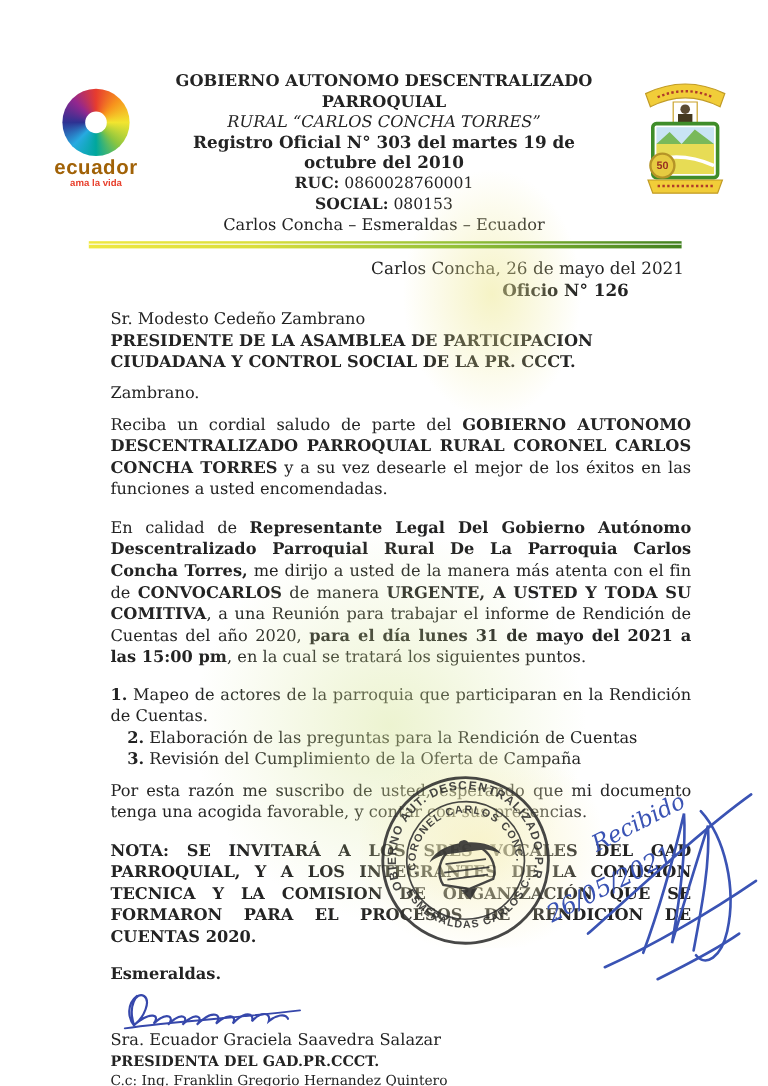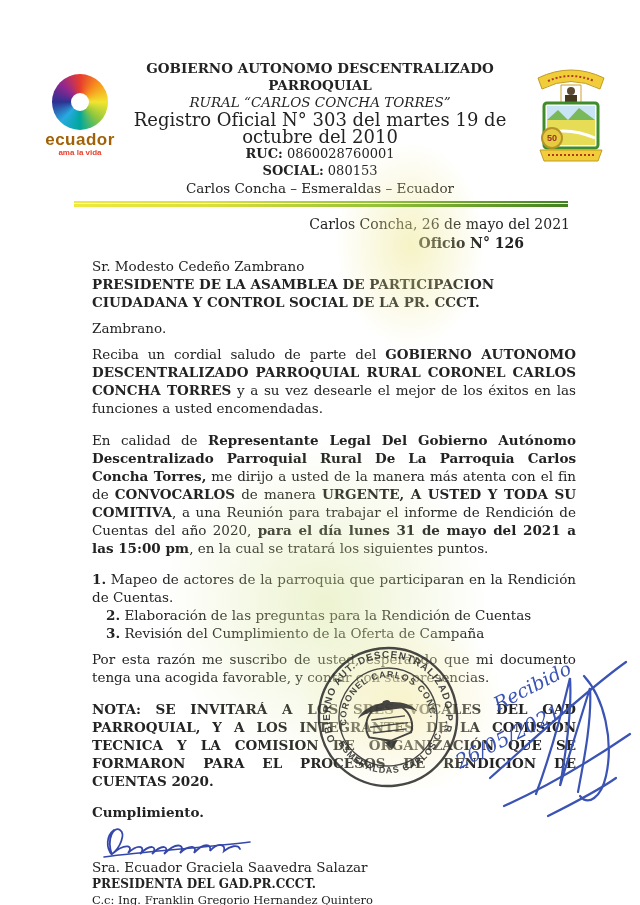--- a/index.html
+++ b/index.html
@@ -22,21 +22,21 @@
     background:conic-gradient(#e73c2e,#f7941d,#f2e52f,#8dc63f,#00a79d,#27aae1,#2e3192,#92278f,#e73c2e);}
   .spiral::before{content:"";position:absolute;inset:19px;background:#fff;border-radius:50%;}
   .ec-word{font-family:"Liberation Sans",sans-serif;font-weight:bold;color:#a16207;font-size:17px;letter-spacing:.5px;line-height:17px;margin-top:1px;}
   .ec-tag{font-family:"Liberation Sans",sans-serif;font-weight:bold;color:#e8412e;font-size:8px;line-height:9px;}
 
   .crest{position:absolute;right:26px;top:58px;}
 
   .hdr{padding-top:60px;margin:0 132px;text-align:center;}
   .hdr .l1{font-weight:bold;font-size:13.5px;line-height:17px;}
   .hdr .l2{font-weight:normal;font-style:italic;font-size:13.5px;line-height:17px;}
-  .hdr .l3{font-size:18px;line-height:17px;}
+  .hdr .l3{font-size:14px;line-height:17px;font-weight:bold;}
   .hdr .l4{font-size:13px;line-height:17px;}
   .hdr .l6{font-size:13.5px;line-height:18px;}
 
   .sep{height:6px;margin:4px 72px 0 74px;position:relative;
     background:linear-gradient(90deg,#efe840,#dade3b 28%,#93c038 62%,#41801f);}
   .sep::after{content:"";position:absolute;left:0;right:0;top:2px;height:1px;background:rgba(255,255,255,.9);}
 
   
   .dateblock{text-align:right;margin:8px 70px 0 0;font-size:14px;line-height:19px;}
   .oficio{font-weight:bold;padding-right:46px;}
@@ -132,21 +132,21 @@
     <p class="para just"><span>En calidad de </span><b>Representante Legal Del Gobierno Autónomo Descentralizado Parroquial Rural De La Parroquia Carlos Concha Torres,</b><span> me dirijo a usted de la manera más atenta con el fin de </span><b>CONVOCARLOS</b><span> de manera </span><b>URGENTE, A USTED Y TODA SU COMITIVA</b><span>, a una Reunión para trabajar el informe de Rendición de Cuentas del año 2020, </span><b>para el día lunes 31 de mayo del 2021 a las 15:00 pm</b><span>, en la cual se tratará los siguientes puntos.</span></p>
 
     <div class="list-item just"><b>1.</b><span> Mapeo de actores de la parroquia que participaran en la Rendición de Cuentas.</span></div>
     <div class="list-item ind"><b>2.</b><span> Elaboración de las preguntas para la Rendición de Cuentas</span></div>
     <div class="list-item ind"><b>3.</b><span> Revisión del Cumplimiento de la Oferta de Campaña</span></div>
 
     <p class="para just">Por esta razón me suscribo de usted, esperando que mi documento tenga una acogida favorable, y contar con sus presencias.</p>
 
     <p class="nota">NOTA: SE INVITARÁ A LOS SRES VOCALES DEL GAD PARROQUIAL, Y A LOS INTEGRANTES DE LA COMISION TECNICA Y LA COMISION DE ORGANIZACIÓN QUE SE FORMARON PARA EL PROCESOS DE RENDICION DE CUENTAS 2020.</p>
 
-    <div class="atent">Cumplimiento.</div>
+    <div class="atent">Esmeraldas.</div>
 
     <svg class="sig-scribble" width="170" height="40" viewBox="0 0 170 40">
       <path d="M16 8 C8 14 8 26 14 33 C8 16 16 4 22 8 C28 12 22 26 14 32 C28 20 36 24 30 31 C42 20 48 26 42 32 C54 20 60 26 54 32 C66 20 72 26 66 32 C80 18 88 24 82 31 C92 22 100 24 96 31 C106 20 114 22 112 29 C120 20 128 22 126 29 C132 24 140 22 142 27" stroke="#3647ab" fill="none" stroke-width="1.8" stroke-linecap="round"></path>
       <path d="M6 35 C46 29 104 26 152 20" stroke="#3647ab" fill="none" stroke-width="1.6" stroke-linecap="round"></path>
     </svg>
 
     <div class="signer-name">Sra. Ecuador Graciela Saavedra Salazar</div>
     <div class="signer-title">PRESIDENTA DEL GAD.PR.CCCT.</div>
     <div class="cc">C.c: Ing. Franklin Gregorio Hernandez Quintero</div>
 

